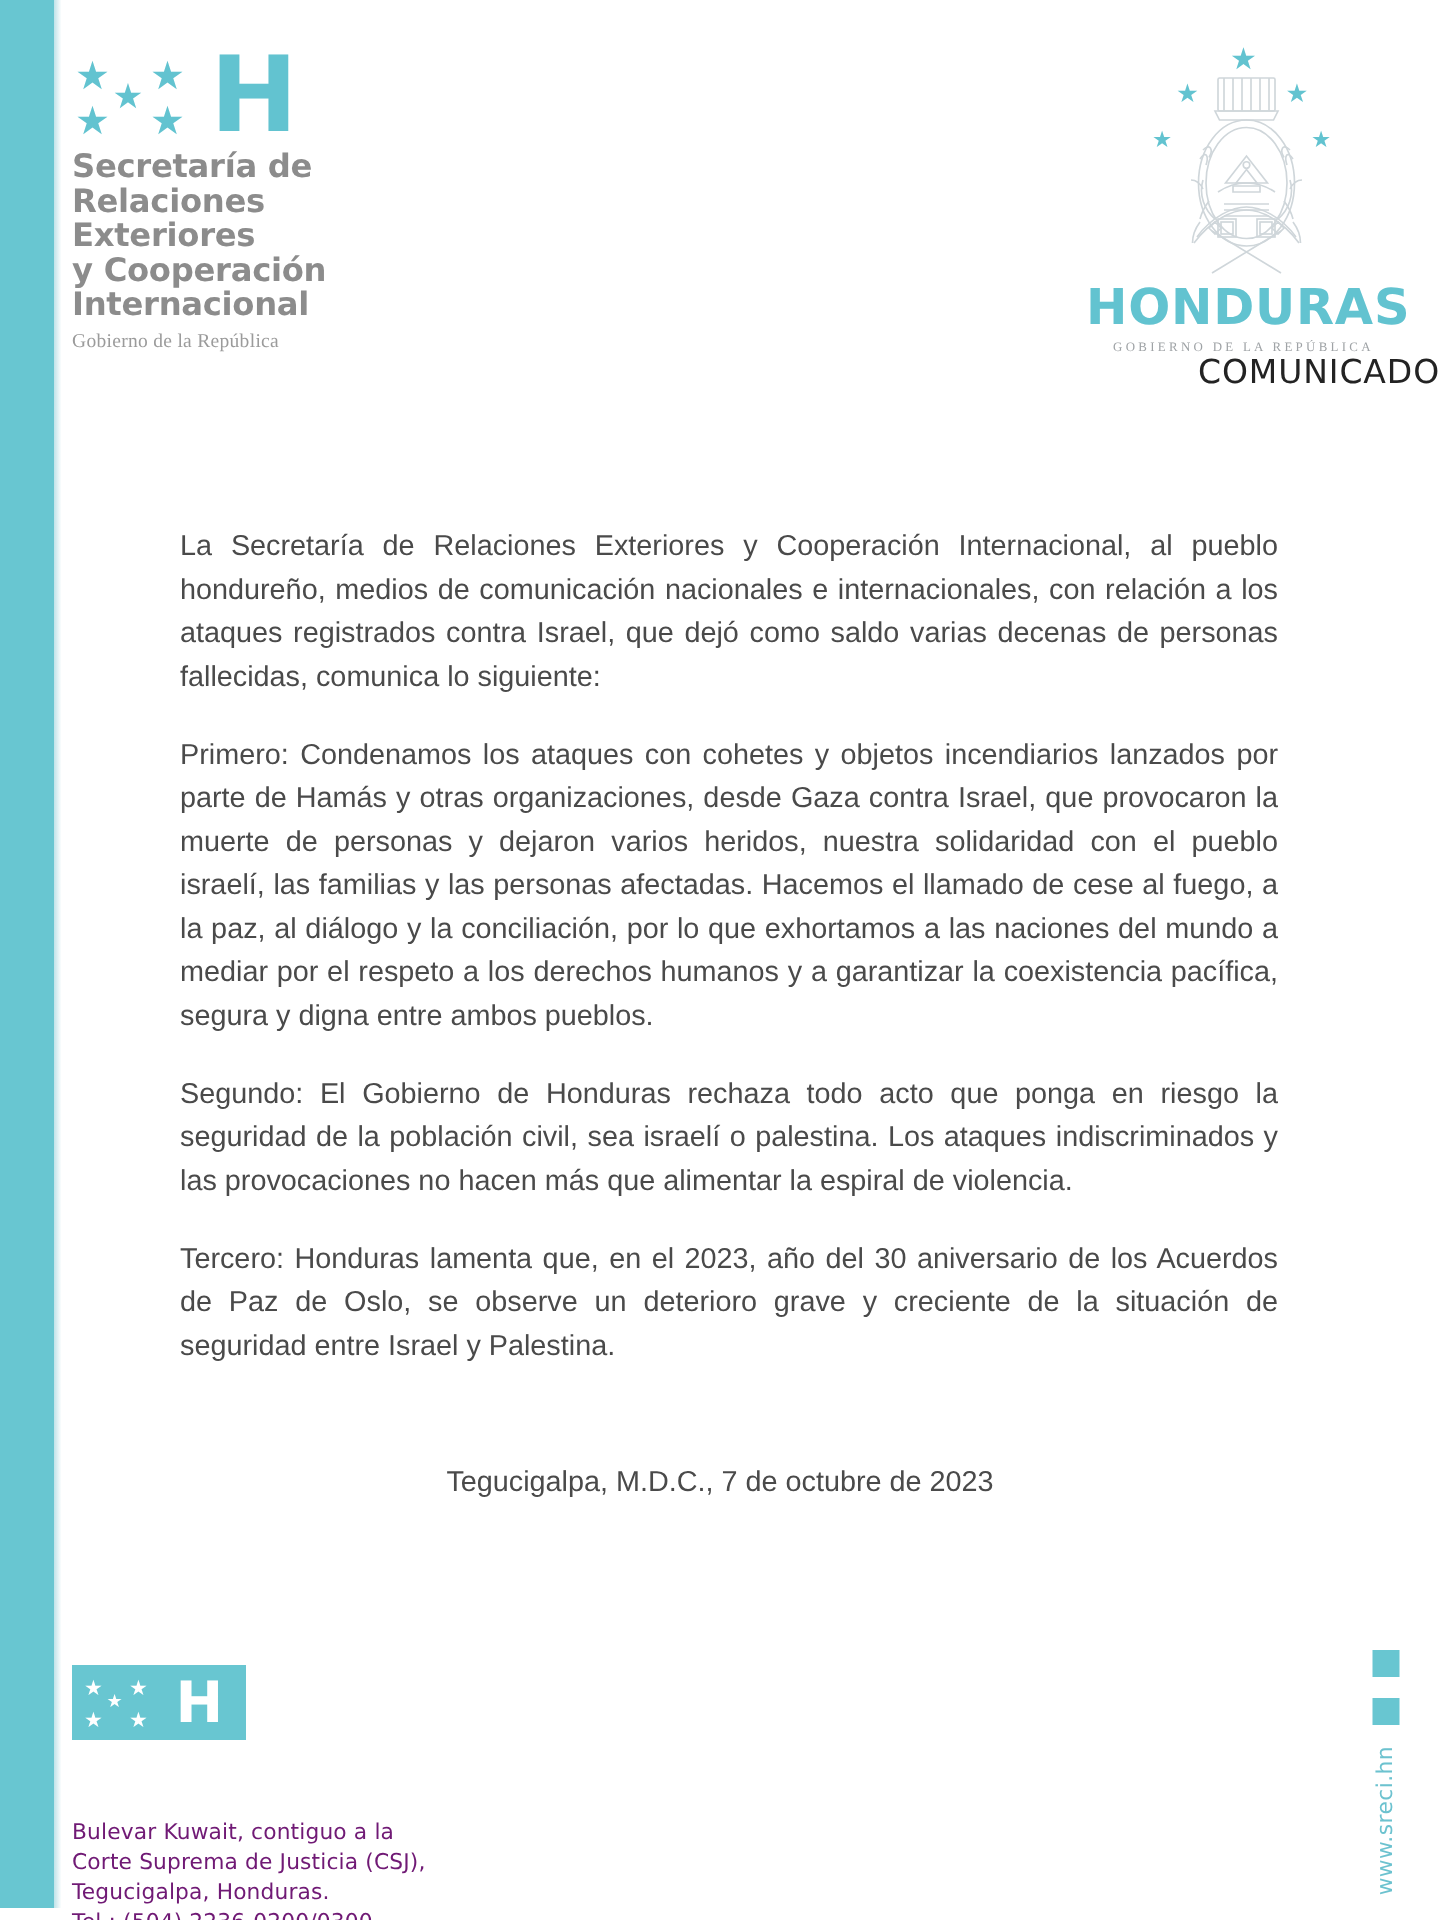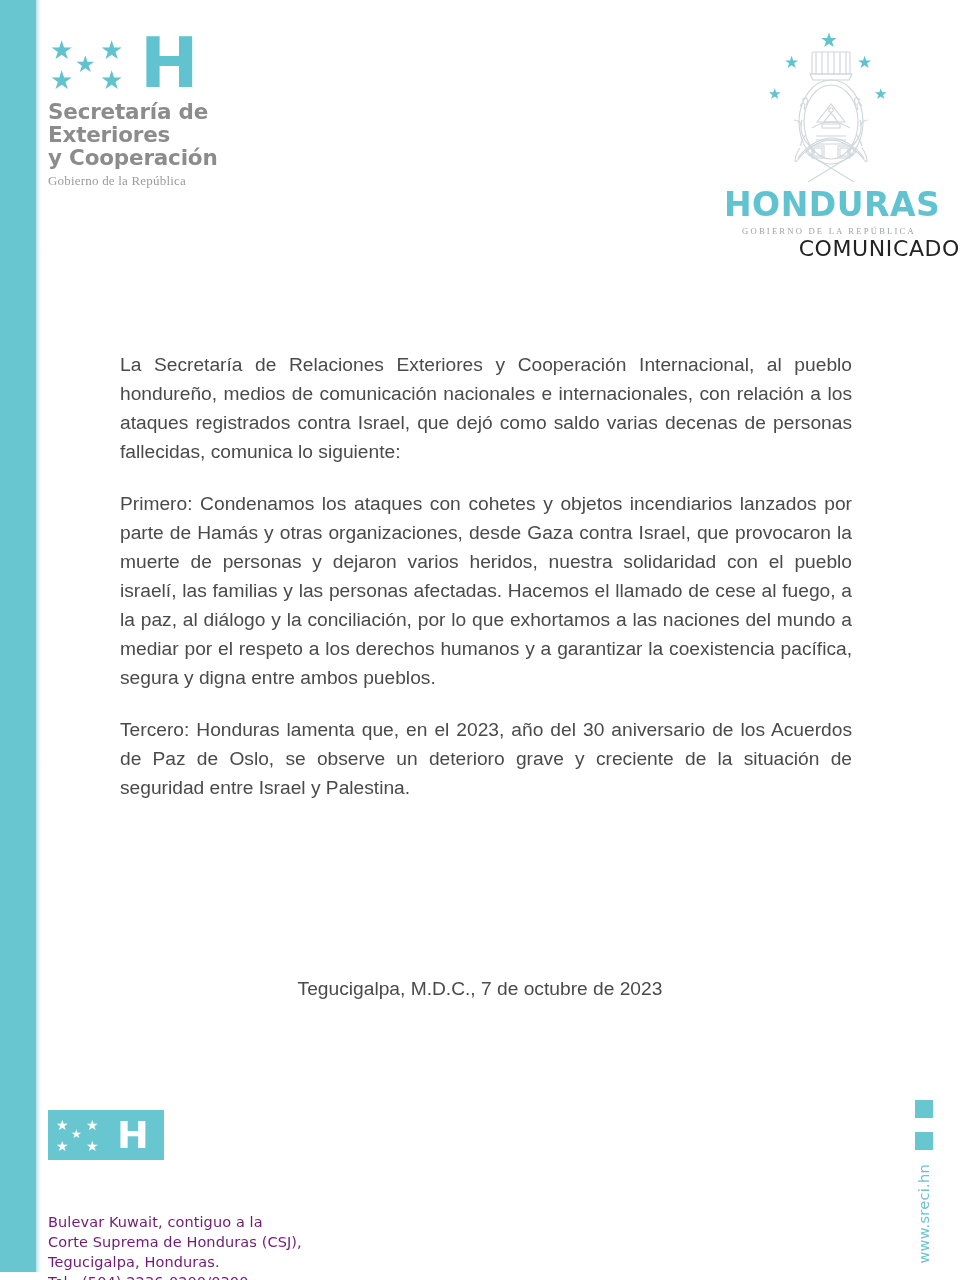--- a/index.html
+++ b/index.html
@@ -236,22 +236,24 @@
         <span class="st s1">★</span>
         <span class="st s2">★</span>
         <span class="st s3">★</span>
         <span class="st s4">★</span>
         <span class="st s5">★</span>
       </div>
       <div class="big-h">H</div>
     </div>
     <div class="sreci-name">
       <div>Secretaría de</div>
+      <div>Relaciones</div>
       <div>Exteriores</div>
       <div>y Cooperación</div>
+      <div>Internacional</div>
     </div>
     <div class="sreci-sub">Gobierno de la República</div>
   </div>
 
   <div class="hn-block">
     <div class="hn-emblem">
       <span class="estar e1">★</span>
       <span class="estar e2">★</span>
       <span class="estar e3">★</span>
       <span class="estar e4">★</span>
@@ -288,39 +290,40 @@
     <div class="hn-word-sub">GOBIERNO DE LA REPÚBLICA</div>
   </div>
 
 </div>
 
 <div class="doc-title">COMUNICADO</div>
 
 <div class="body-wrap">
   <p class="para">La Secretaría de Relaciones Exteriores y Cooperación Internacional, al pueblo hondureño, medios de comunicación nacionales e internacionales, con relación a los ataques registrados contra Israel, que dejó como saldo varias decenas de personas fallecidas, comunica lo siguiente:</p>
   <p class="para">Primero: Condenamos los ataques con cohetes y objetos incendiarios lanzados por parte de Hamás y otras organizaciones, desde Gaza contra Israel, que provocaron la muerte de personas y dejaron varios heridos, nuestra solidaridad con el pueblo israelí, las familias y las personas afectadas. Hacemos el llamado de cese al fuego, a la paz, al diálogo y la conciliación, por lo que exhortamos a las naciones del mundo a mediar por el respeto a los derechos humanos y a garantizar la coexistencia pacífica, segura y digna entre ambos pueblos.</p>
+  <p class="para">Segundo: El Gobierno de Honduras rechaza todo acto que ponga en riesgo la seguridad de la población civil, sea israelí o palestina. Los ataques indiscriminados y las provocaciones no hacen más que alimentar la espiral de violencia.</p>
   <p class="para">Tercero: Honduras lamenta que, en el 2023, año del 30 aniversario de los Acuerdos de Paz de Oslo, se observe un deterioro grave y creciente de la situación de seguridad entre Israel y Palestina.</p>
 </div>
 
 <div class="dateline">Tegucigalpa, M.D.C., 7 de octubre de 2023</div>
 
 <div class="footer-logo">
   <div class="footer-stars">
     <span class="fs f1">★</span>
     <span class="fs f2">★</span>
     <span class="fs f3">★</span>
     <span class="fs f4">★</span>
     <span class="fs f5">★</span>
   </div>
   <div class="footer-h">H</div>
 </div>
 
 <div class="address">
   <div>Bulevar Kuwait, contiguo a la</div>
-  <div>Corte Suprema de Honduras (CSJ),</div>
+  <div>Corte Suprema de Justicia (CSJ),</div>
   <div>Tegucigalpa, Honduras.</div>
   <div>Tel.: (504) 2236-0200/0300</div>
 </div>
 
 <div class="footer-right">
   <div class="sq"></div>
   <div class="sq"></div>
   <div class="vert-url">www.sreci.hn</div>
 </div>
 

